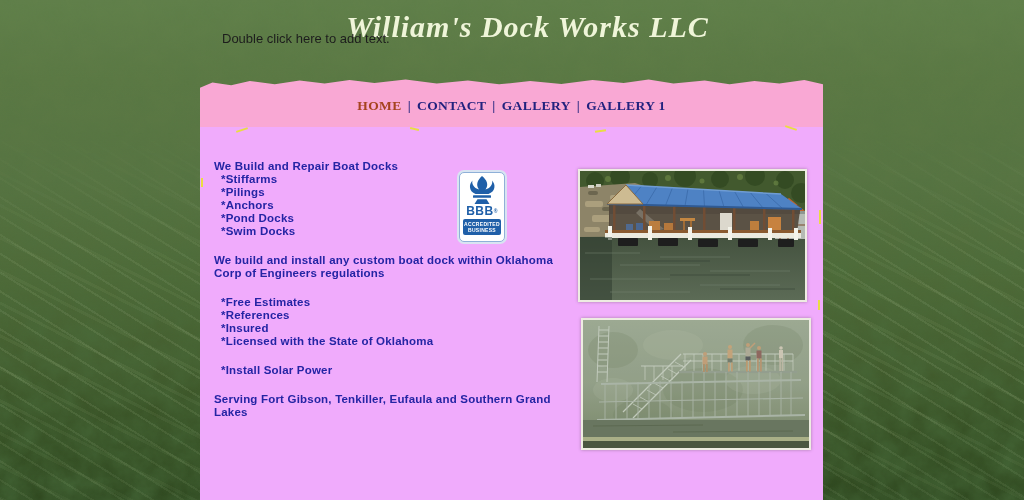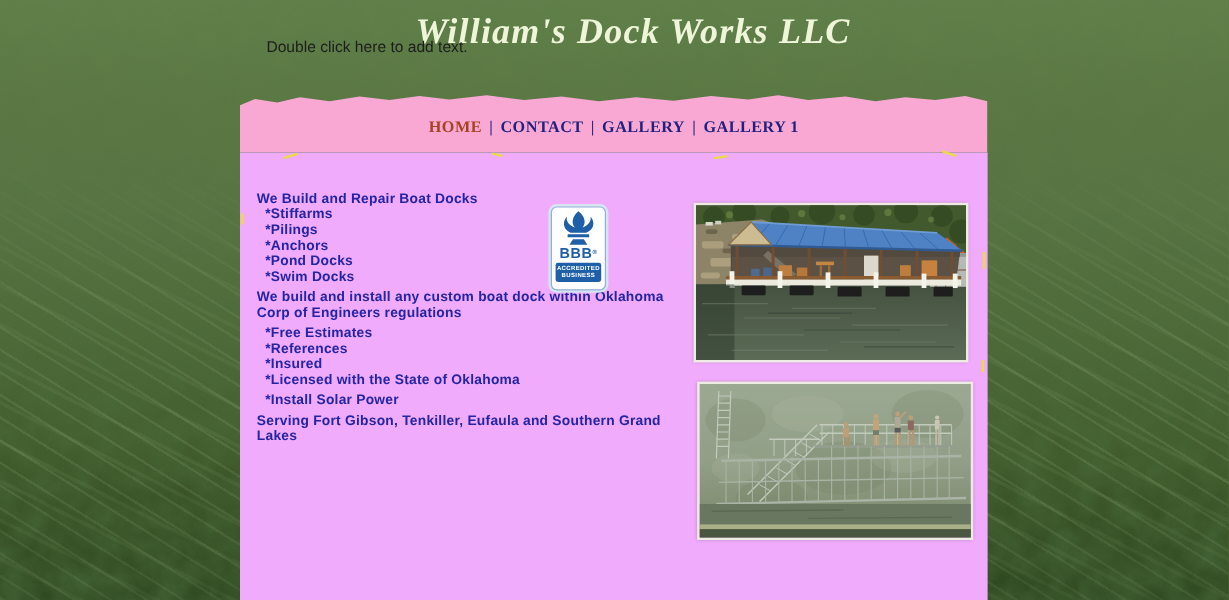--- a/index.html
+++ b/index.html
@@ -28,21 +28,21 @@
     font-family:"Liberation Serif",serif;font-weight:bold;font-size:13.5px;letter-spacing:.4px;}
   .nav-link{color:#22227E;text-decoration:none;cursor:pointer;}
   .nav-link.active{color:#A6431F;}
   .nav-sep{color:#2A2A80;margin:0 6px;font-weight:bold;}
   
   .content{position:absolute;left:0;top:127px;width:100%;height:373px;background:#f0abfc;}
   .text-col{position:absolute;left:14px;top:33px;font-weight:bold;font-size:11.5px;line-height:13px;
     color:#2424A4;letter-spacing:.2px;}
   .text-col .line{white-space:nowrap;}
   .indent{padding-left:7px;}
-  .gap{margin-top:4px;}
+  .gap{margin-top:16px;}
   
   .bbb{position:absolute;left:259px;top:45px;width:46px;height:70px;background:#fff;
     border:1px solid #8FB0D8;border-radius:5px;box-shadow:0 0 0 2px #D9E4F2;cursor:pointer;
     display:flex;flex-direction:column;align-items:center;box-sizing:border-box;padding-top:2px;}
   .bbb-name{font-weight:bold;font-size:12px;line-height:12px;color:#1F5FA8;letter-spacing:.5px;}
   .bbb-reg{font-size:5px;vertical-align:top;}
   .bbb-banner{margin-top:2px;background:#1F5FA8;border-radius:2px;color:#fff;width:38px;
     font-size:5px;line-height:6px;text-align:center;padding:2px 0;font-weight:bold;letter-spacing:.3px;}
   
   .photo{position:absolute;border:2px solid #EEECE2;box-shadow:0 0 3px rgba(40,50,30,.35);}

